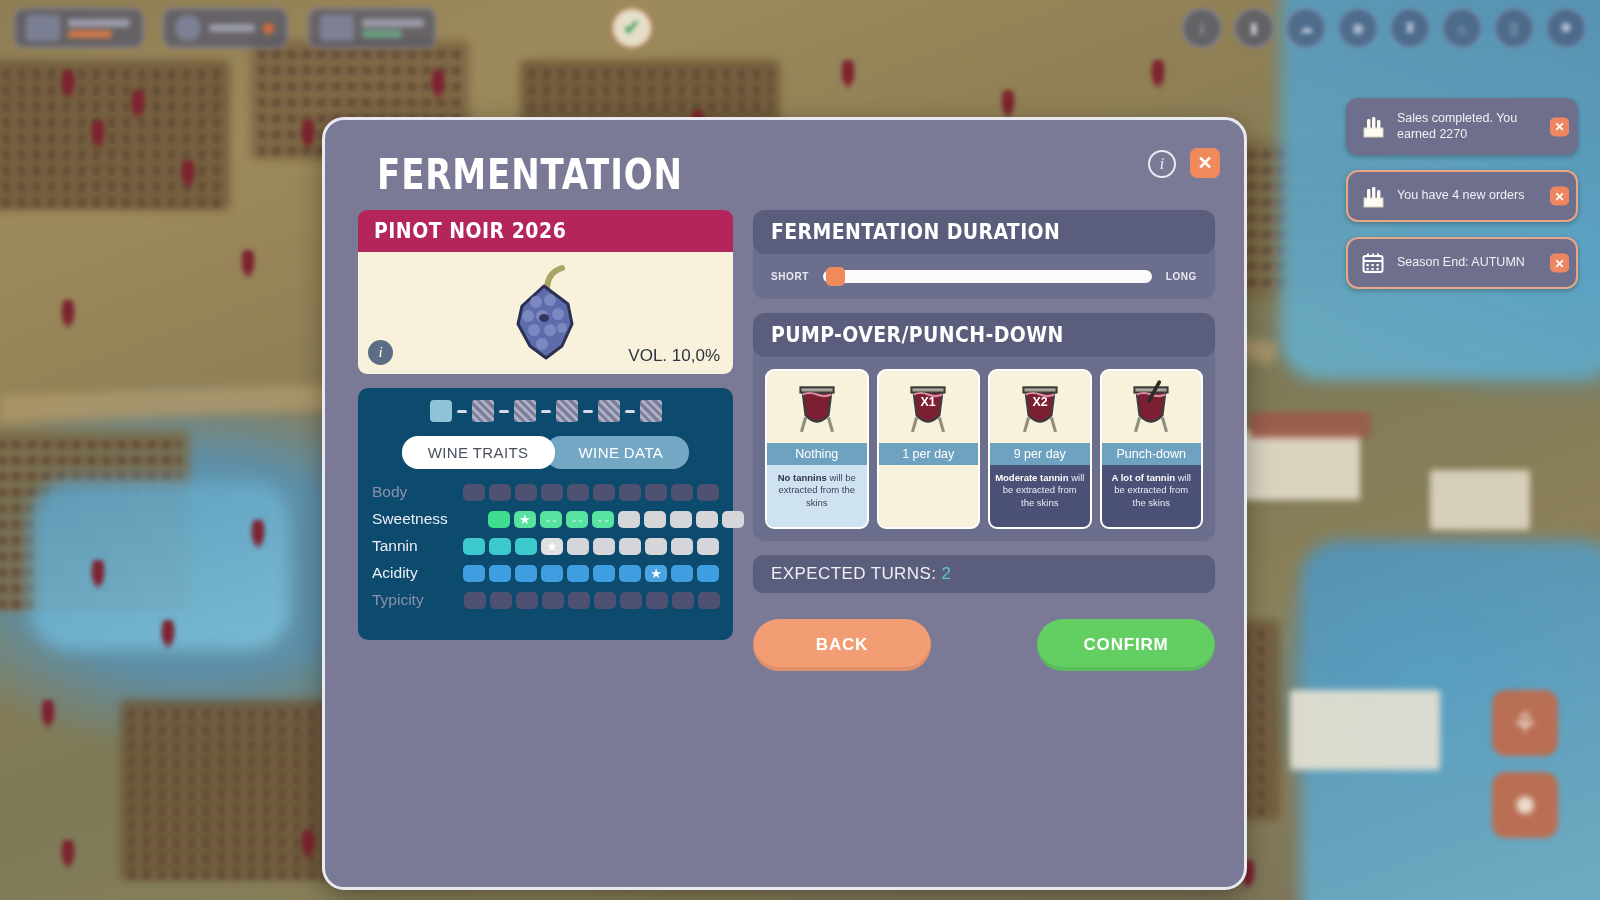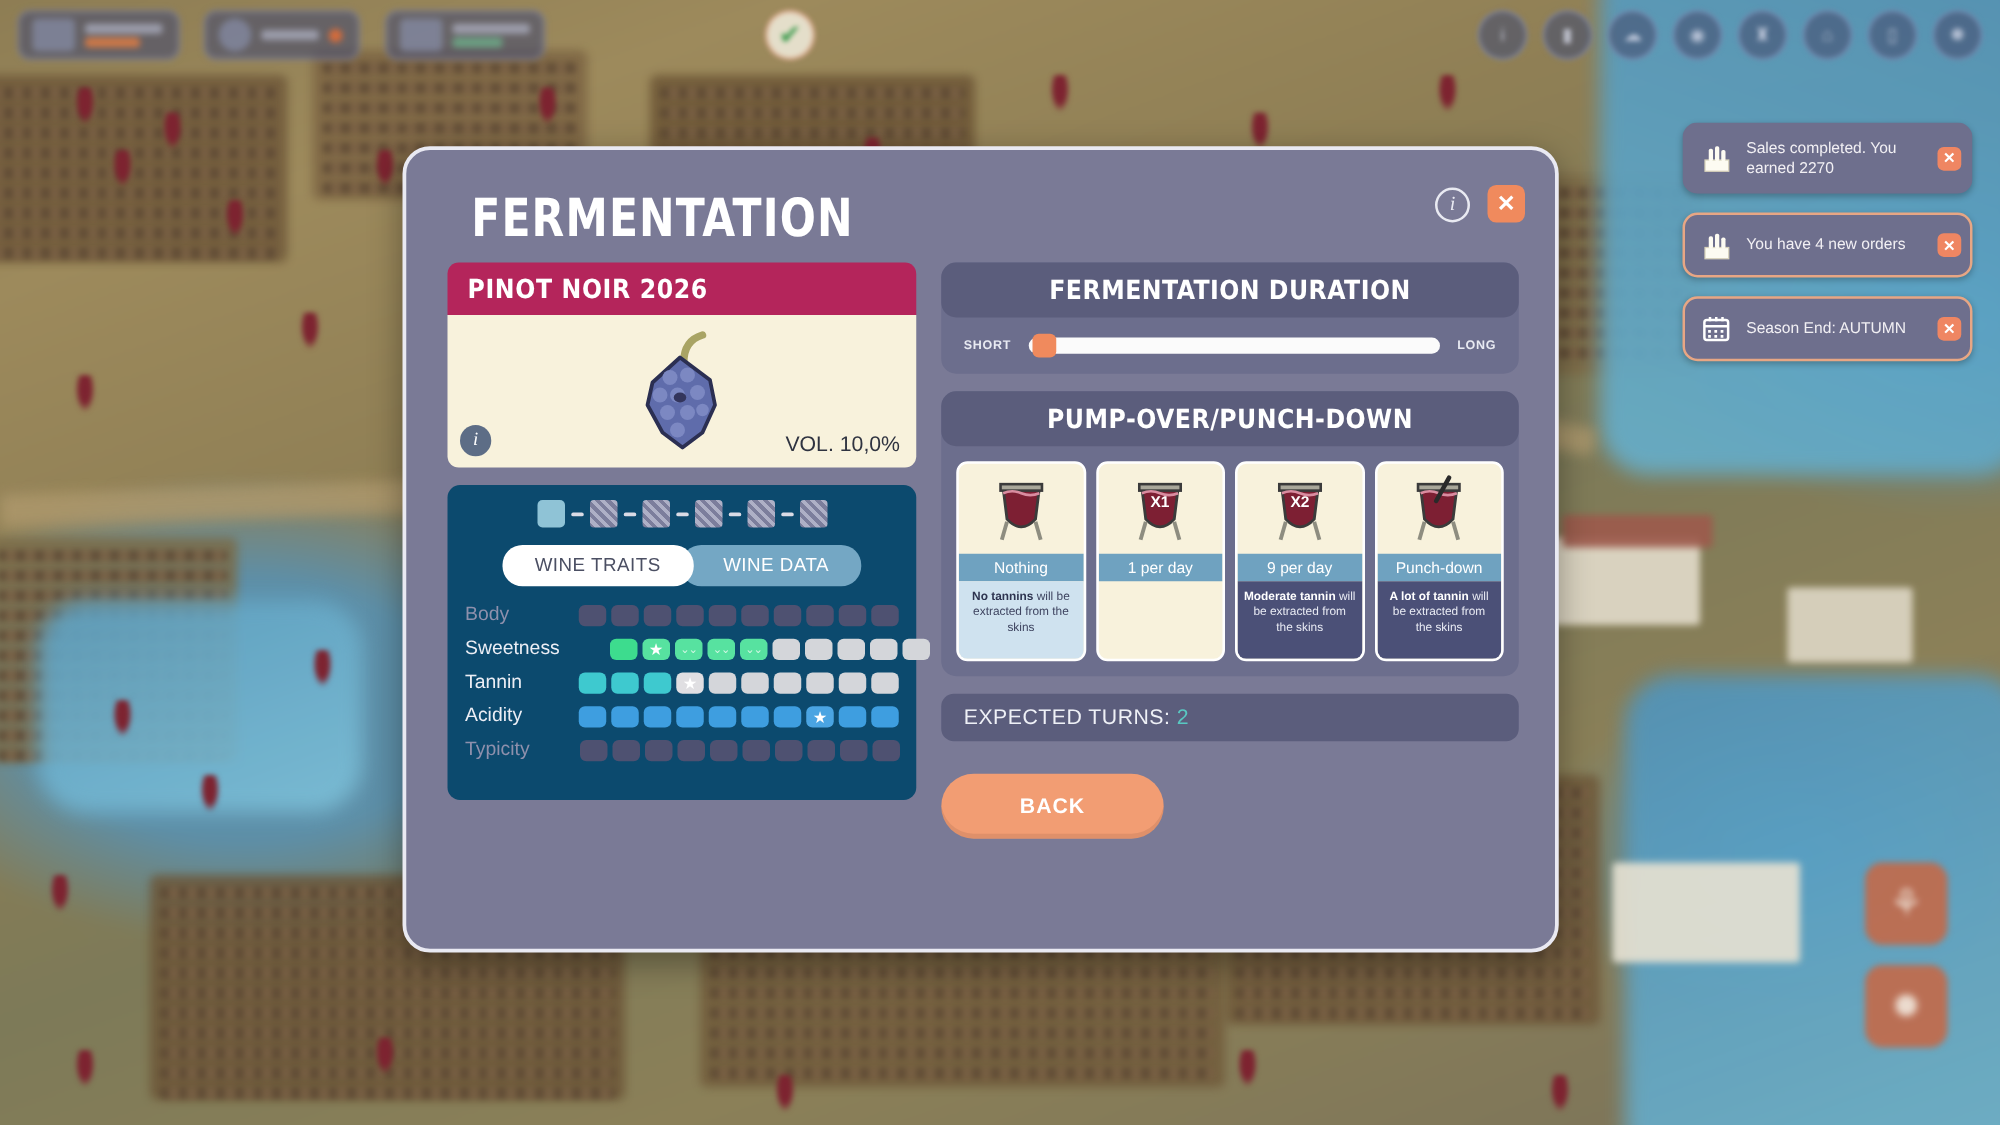--- a/index.html
+++ b/index.html
@@ -92,21 +92,21 @@
   .toast .ticon { width:26px; height:26px; flex:0 0 26px; display:flex; align-items:center; justify-content:center; }
   .toast .ttext { font-size:12.5px; line-height:1.25; color:#f2f0f4; }
   .toast .tclose {
     position:absolute; right:7px; top:50%; transform:translateY(-50%);
     width:19px; height:19px; border-radius:5px; background:#ef8662;
     color:#fff; font-size:12px; font-weight:bold; display:flex; align-items:center; justify-content:center;
   }
 
   
   .modal {
-    position:absolute; left:322px; top:117px; width:925px; height:645px;
+    position:absolute; left:322px; top:117px; width:925px; height:773px;
     background:#7a7a96; border:3px solid #e9e9f2; border-radius:22px;
     box-shadow:0 8px 26px rgba(0,0,0,.35);
   }
   .modal-title {
     position:absolute; left:52px; top:30px;
     font-size:42px; font-weight:bold; letter-spacing:1px;
     font-family:"DejaVu Sans Condensed","Liberation Sans", sans-serif;
     color:#fff; transform:scaleX(.9); transform-origin:left center;
   }
   .title-underline {
@@ -173,21 +173,20 @@
   .pip .star { color:#fff; font-size:13px; line-height:1; }
   .pip .chev { color:#d8f7e6; font-size:9px; line-height:1; letter-spacing:-1px; }
 
   
   .right { position:absolute; left:428px; top:90px; width:462px; }
   .section { background:#6c6e8d; border-radius:12px; margin-bottom:14px; }
   .section-head {
     background:#5b5d7c; border-radius:12px; padding:10px 18px;
     color:#fff; font-size:21px; font-weight:bold; letter-spacing:.4px;
     font-family:"DejaVu Sans Condensed","Liberation Sans",sans-serif;
-    text-align:center;
   }
   .slider-wrap { display:flex; align-items:center; gap:14px; padding:16px 18px; }
   .slider-lbl { font-size:10px; font-weight:bold; color:#e8eaf2; letter-spacing:.6px; }
   .slider-track {
     flex:1; height:13px; background:#fbfbfb; border-radius:7px; position:relative;
   }
   .slider-knob {
     position:absolute; left:2px; top:-3px; width:19px; height:19px;
     background:#f08a5d; border-radius:5px;
   }
@@ -668,15 +667,16 @@
         </div>
     </div>
 
     <div class="turns">
       <span>EXPECTED TURNS:</span>
       <span class="val">2</span>
     </div>
 
     <div class="btn-row">
       <div class="btn back">BACK</div>
+      <div class="btn confirm">CONFIRM</div>
     </div>
   </div>
 </div>
 
 </body></html>

